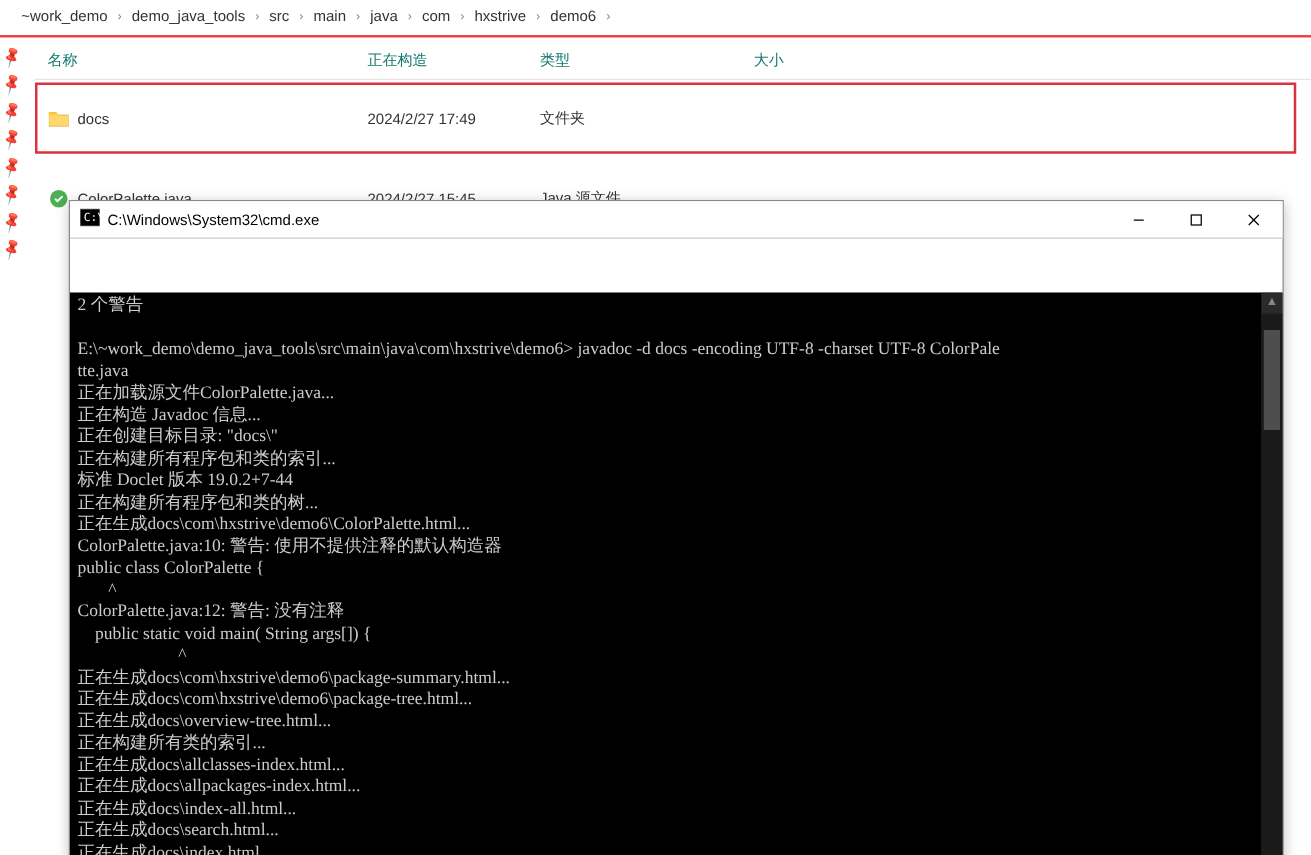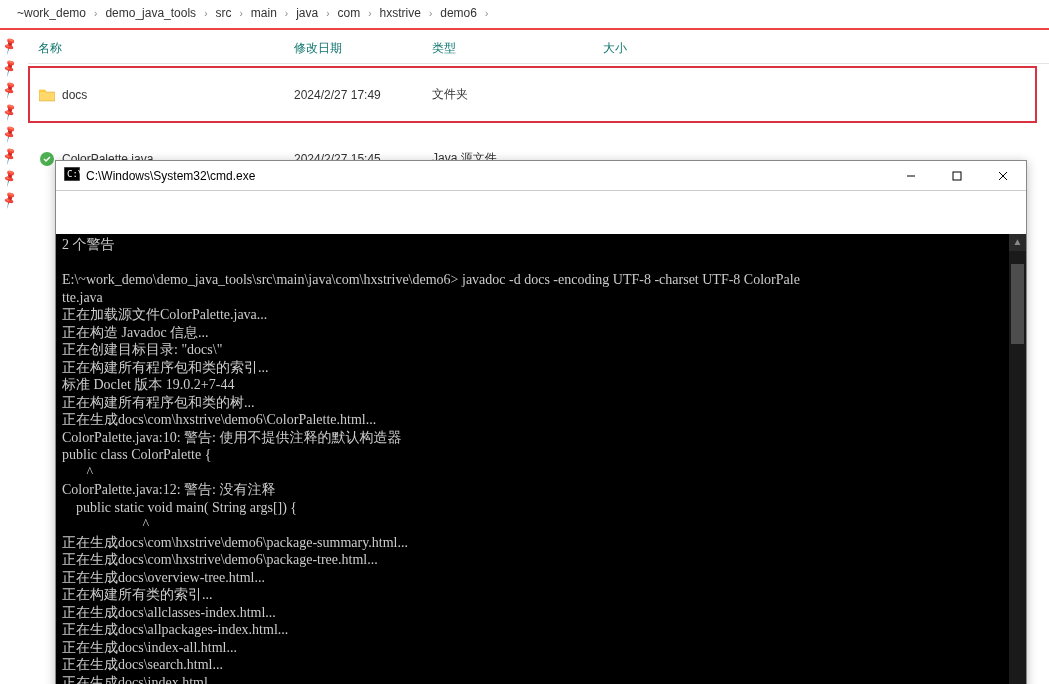--- a/index.html
+++ b/index.html
@@ -150,21 +150,21 @@
   <span class="pin">📌</span>
   <span class="pin">📌</span>
   <span class="pin">📌</span>
   <span class="pin">📌</span>
   <span class="pin">📌</span>
 </div>
 
 <div class="explorer">
   <div class="file-header">
     <div class="col-name">名称</div>
-    <div class="col-date">修改日期</div>
+    <div class="col-date">正在构造</div>
     <div class="col-type">类型</div>
     <div class="col-size">大小</div>
   </div>
   <div class="file-rows">
     <div class="file-row highlighted">
       <div class="col-name">
         <span class="icon-wrap">
           <svg width="16" height="14" viewBox="0 0 16 14">
               <path d="M0 2 L6 2 L7 4 L16 4 L16 13 L0 13 Z" fill="#ffd76b" stroke="#cfa22a" stroke-width="0.5"></path>
               <path d="M0 2 L6 2 L7 4 L0 4 Z" fill="#ffcb3a"></path>

